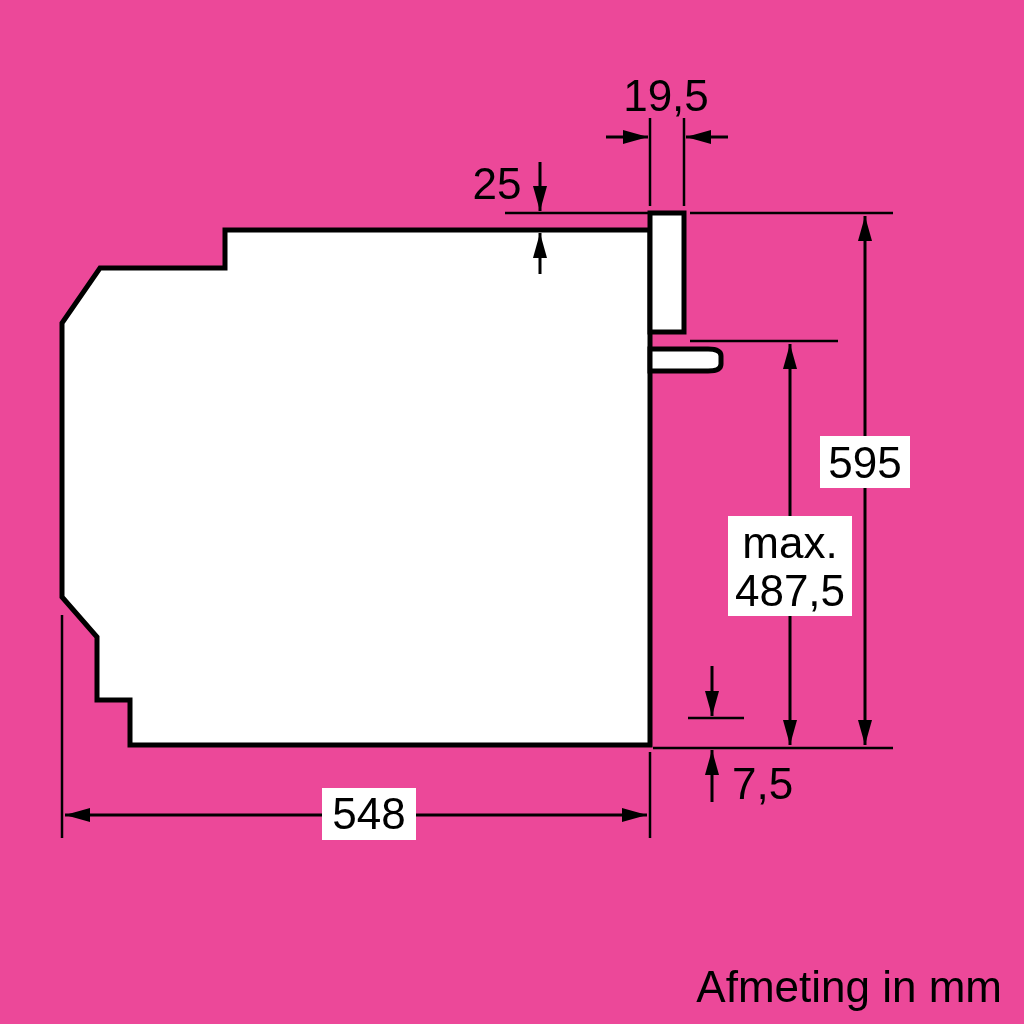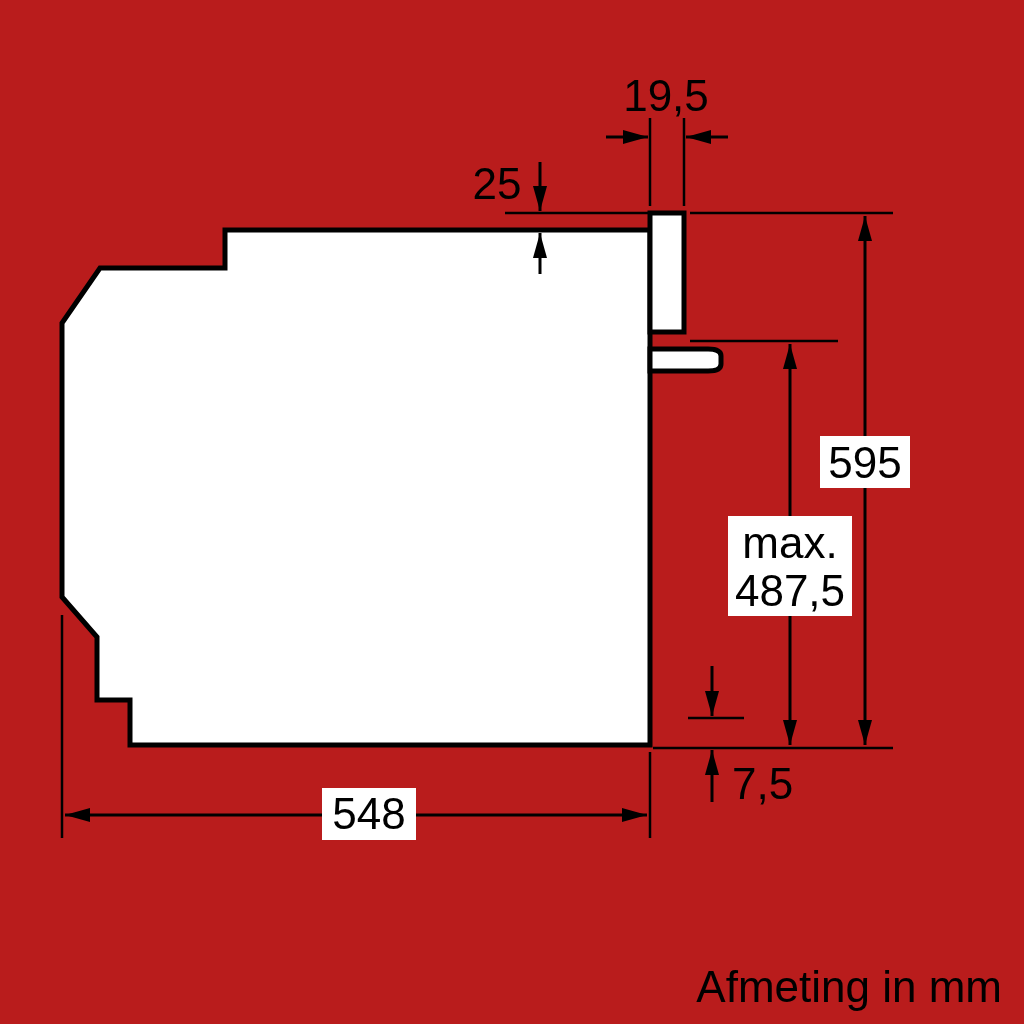--- a/index.html
+++ b/index.html
@@ -4,21 +4,21 @@
 <style>
   html, body {
     margin: 0;
     padding: 0;
     background: #ffffff;
   }
   #stage {
     position: relative;
     width: 1024px;
     height: 1024px;
-    background: #b91c1c;
+    background: #ec4899;
     font-family: "Liberation Sans", sans-serif;
     overflow: hidden;
   }
   svg {
     display: block;
   }
   .outline {
     fill: #ffffff;
     stroke: #000000;
     stroke-width: 5;

